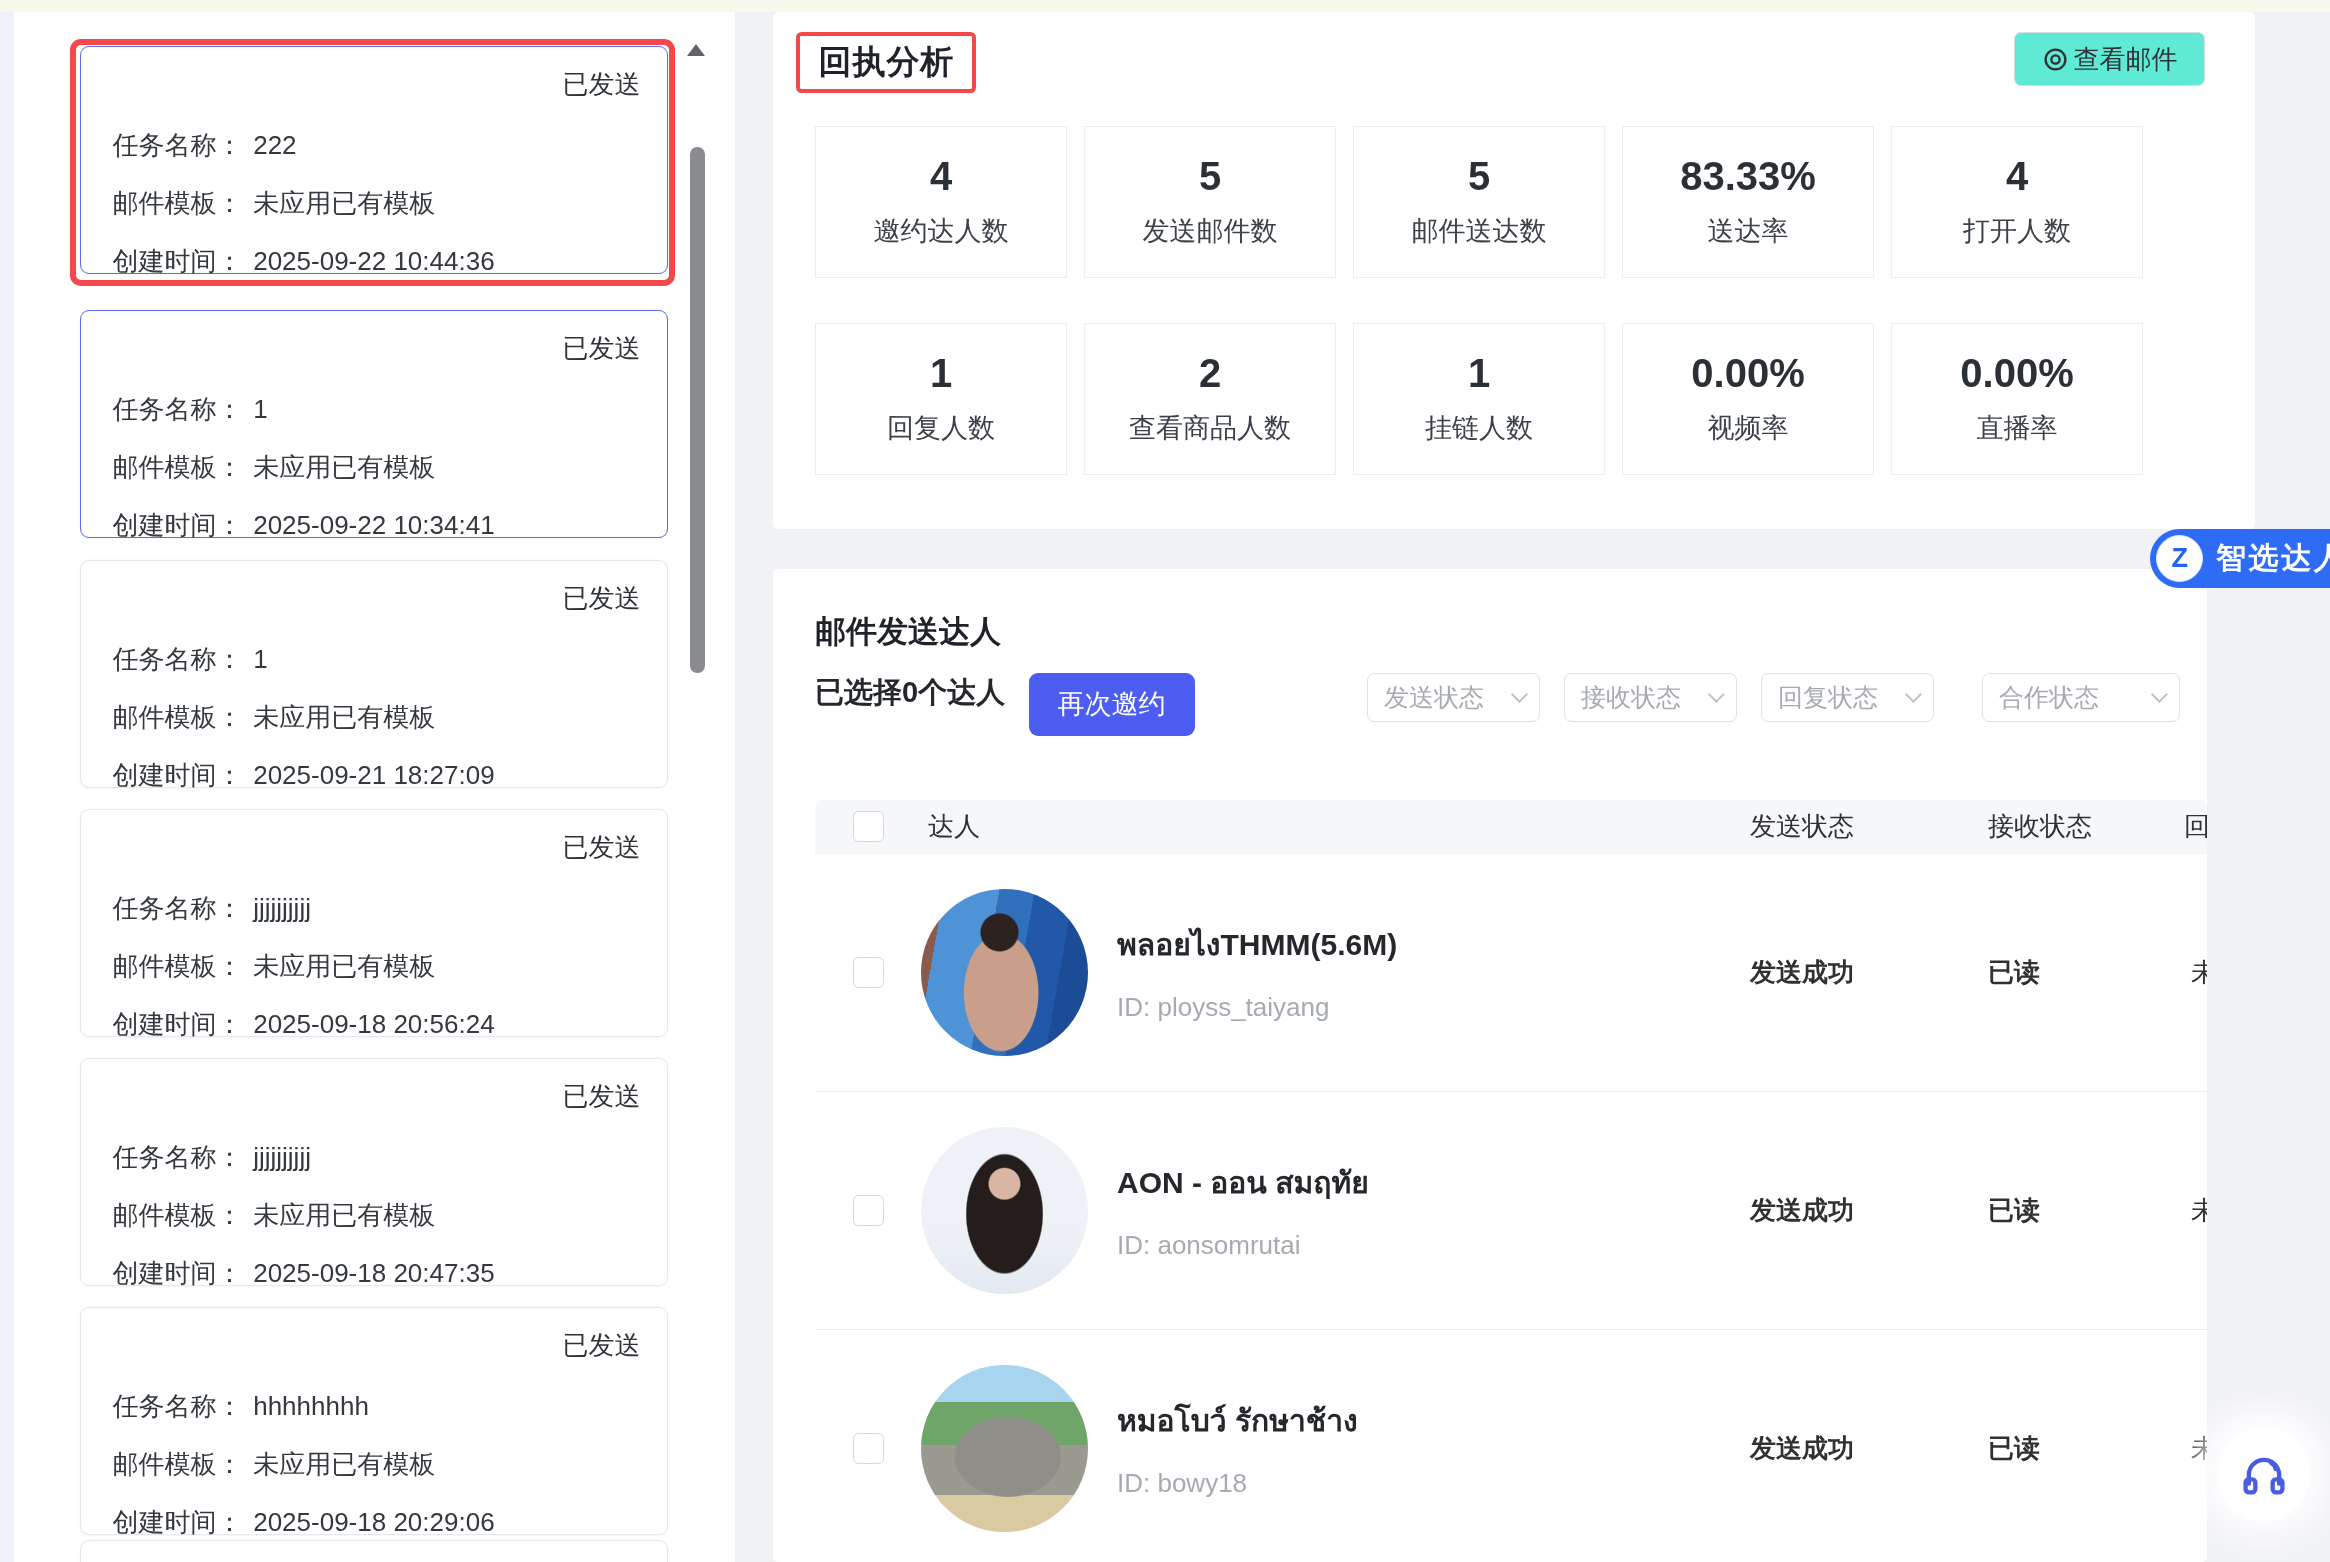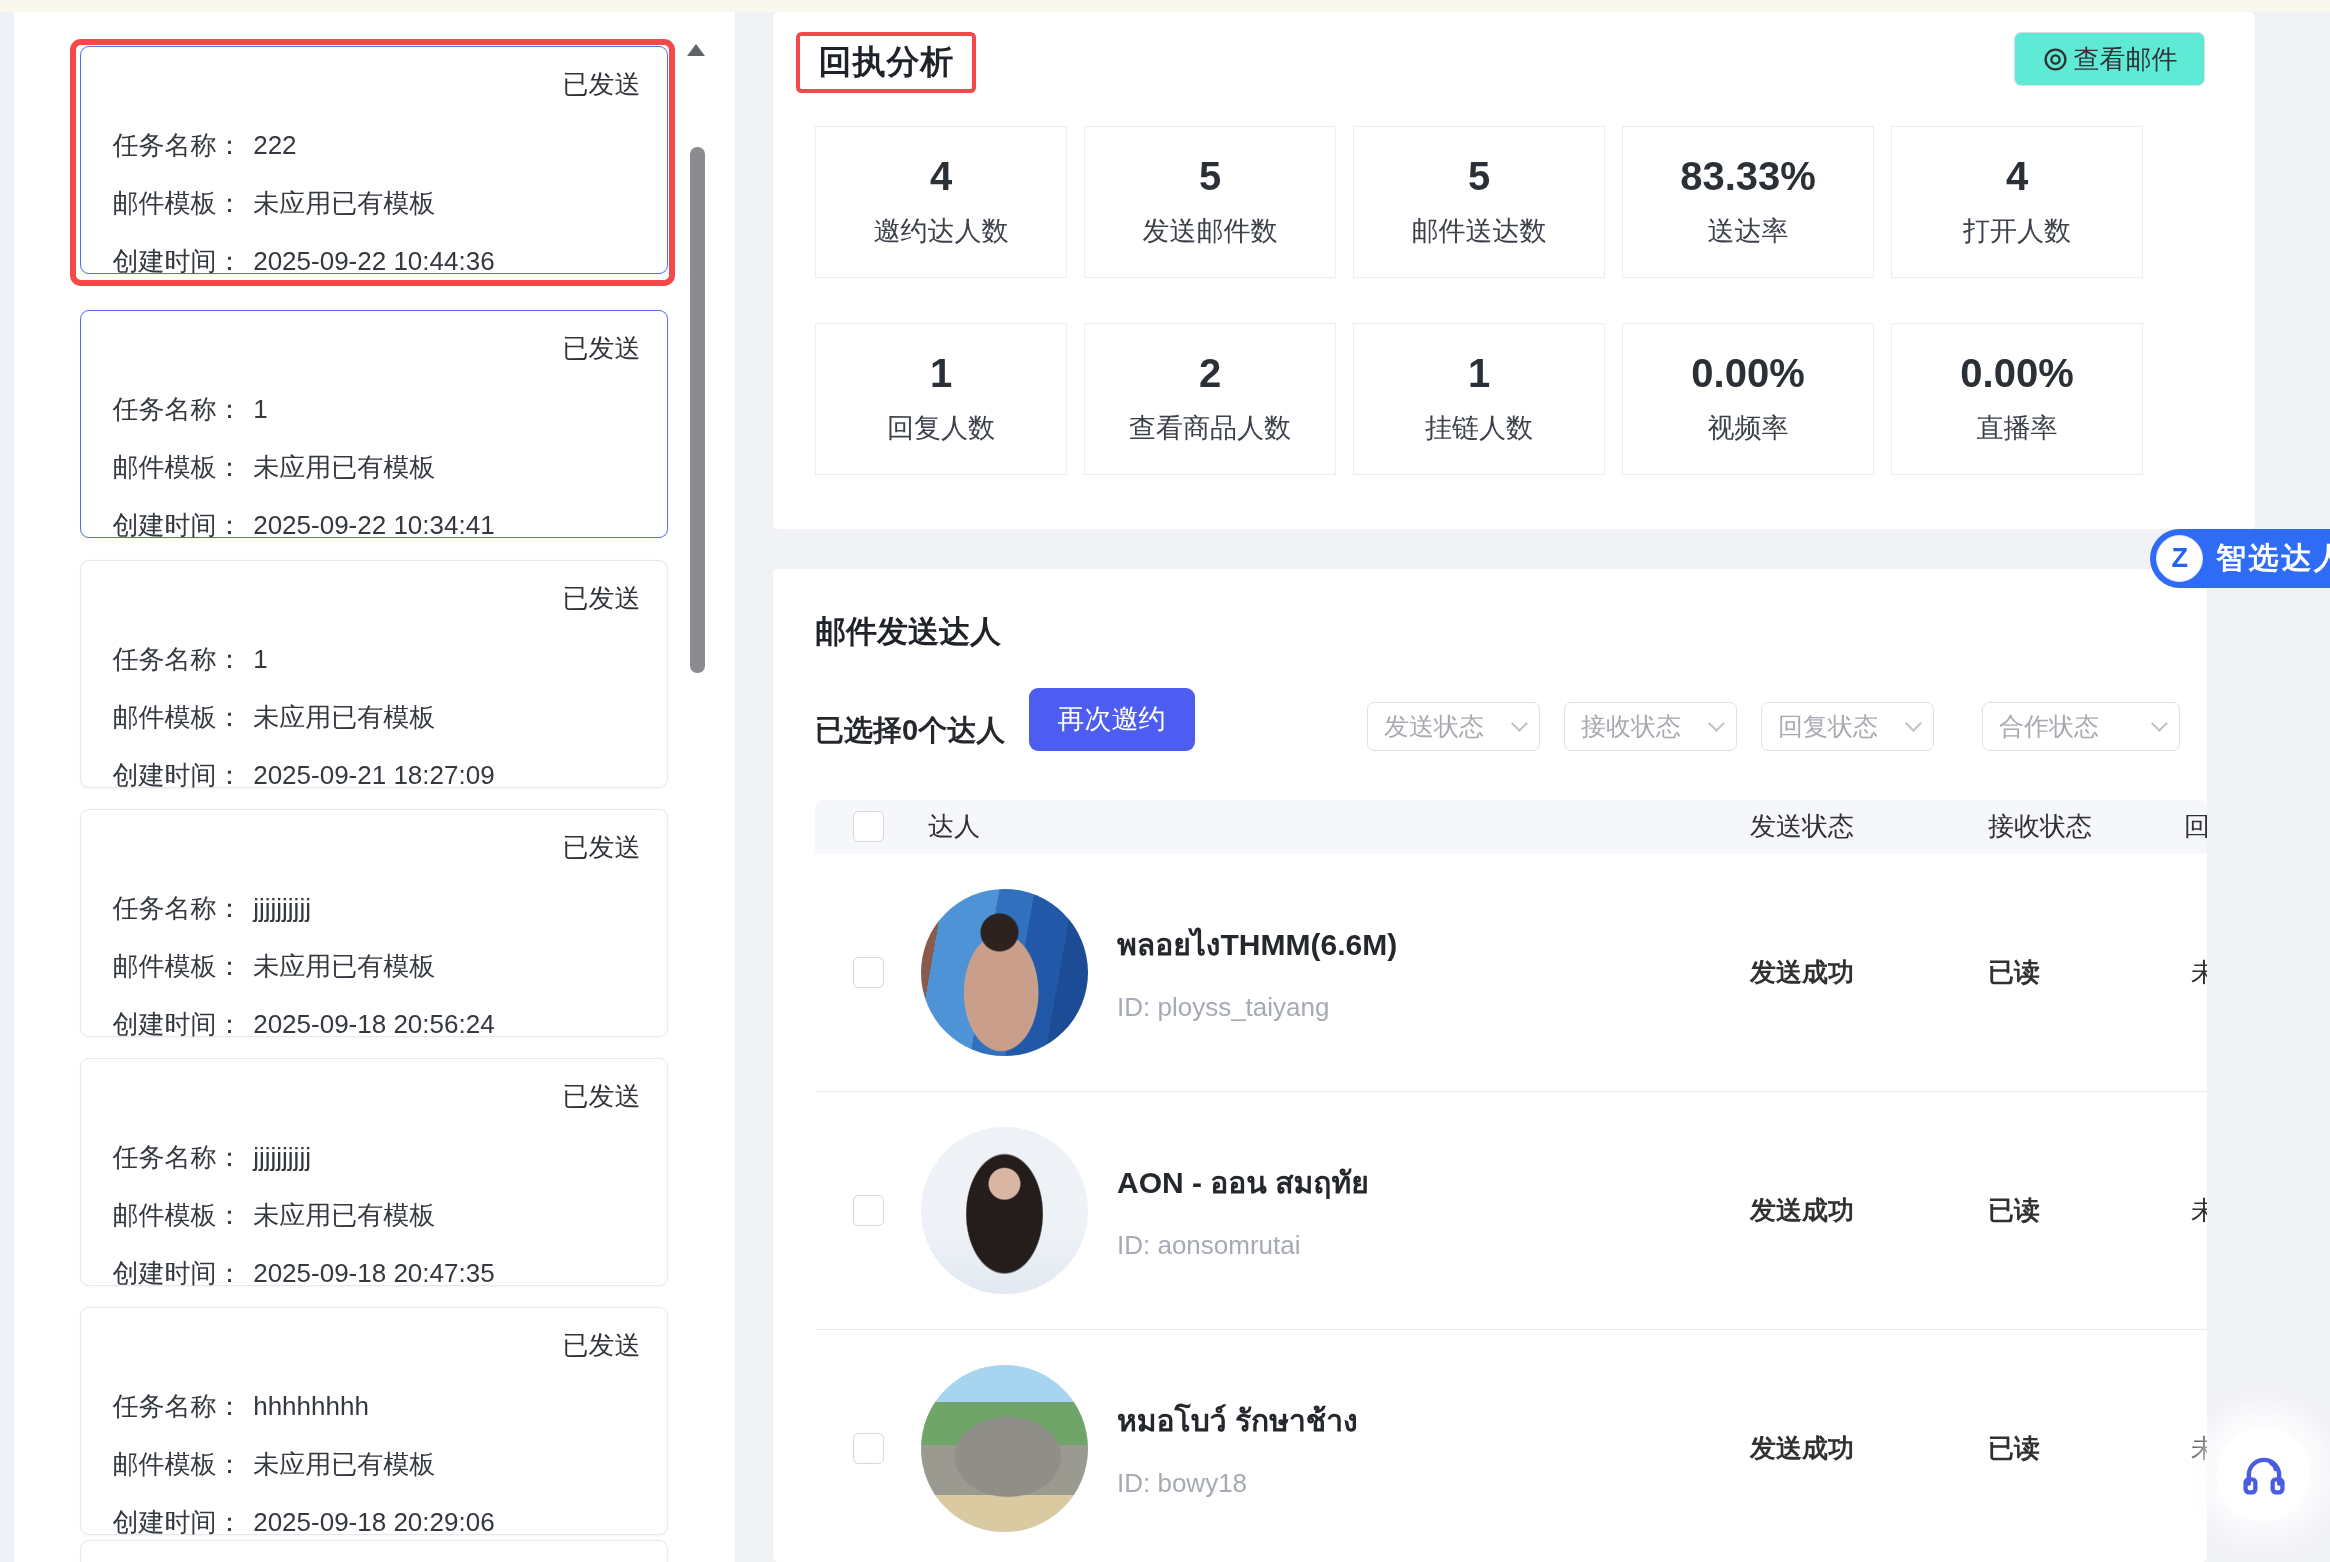--- a/index.html
+++ b/index.html
@@ -38,21 +38,21 @@
   .stats-grid { position:absolute; left:42px; display:flex; gap:17px; }
   .stats-grid.row1 { top:114px; }
   .stats-grid.row2 { top:311px; }
   .stat-card { width:252px; height:152px; border:0.9px solid #ecedf1; background:#fff;
     display:flex; flex-direction:column; align-items:center; justify-content:center; gap:14.4px; }
   .stat-value { font-size:40px; font-weight:bold; color:#2b2f36; }
   .stat-label { font-size:27px; color:#3d424a; }
 
   .senders-panel { left:38px; top:557px; width:1434px; height:993px; overflow:hidden; }
   .senders-title { position:absolute; left:42px; top:42px; font-size:31px; font-weight:bold; color:#1f2329;text-align:center; }
-  .controls { position:absolute; left:42px; top:119px; right:27px; height:63px; display:flex; align-items:flex-end; }
+  .controls { position:absolute; left:42px; top:104px; right:27px; height:63px; display:flex; align-items:flex-start; }
   .sel-count { font-size:29px; font-weight:bold; color:#24272c; }
   .reinvite { margin-left:23.4px; width:166px; height:63px; background:#4d5df1; color:#fff; border:none;
     border-radius:9px; font-size:27px; cursor:pointer; }
   .filters { margin-left:auto; display:flex; gap:24px; align-items:center; }
   .select { height:49px; width:173px; border:1.3px solid #dcdfe6; border-radius:7.2px; background:#fff;
     display:flex; align-items:center; justify-content:space-between; padding:0 16px; cursor:pointer; }
   .select span { font-size:25px; color:#a7aab1; }
   .select.wide { width:198px; margin-left:24px; }
   .chev { width:11.7px; height:11.7px; border-right:2.2px solid #c0c3c9; border-bottom:2.2px solid #c0c3c9;
     transform:rotate(45deg) translateY(-3.6px); }
@@ -246,21 +246,21 @@
         <div class="th th-talent">达人</div>
         <div class="th th-send">发送状态</div>
         <div class="th th-receive">接收状态</div>
         <div class="th th-reply">回复状态</div>
       </div>
 
       <div class="trow">
         <div class="cb"></div>
         <div class="avatar av1"></div>
         <div class="who">
-          <div class="nm">พลอยไงTHMM(6.6M)</div>
+          <div class="nm">พลอยไงTHMM(5.6M)</div>
           <div class="uid">ID: ployss_taiyang</div>
         </div>
         <div class="cell c-send">发送成功</div>
         <div class="cell c-receive">已读</div>
         <div class="cell c-reply">未回复</div>
       </div>
 
       <div class="trow">
         <div class="cb"></div>
         <div class="avatar av2"></div>

